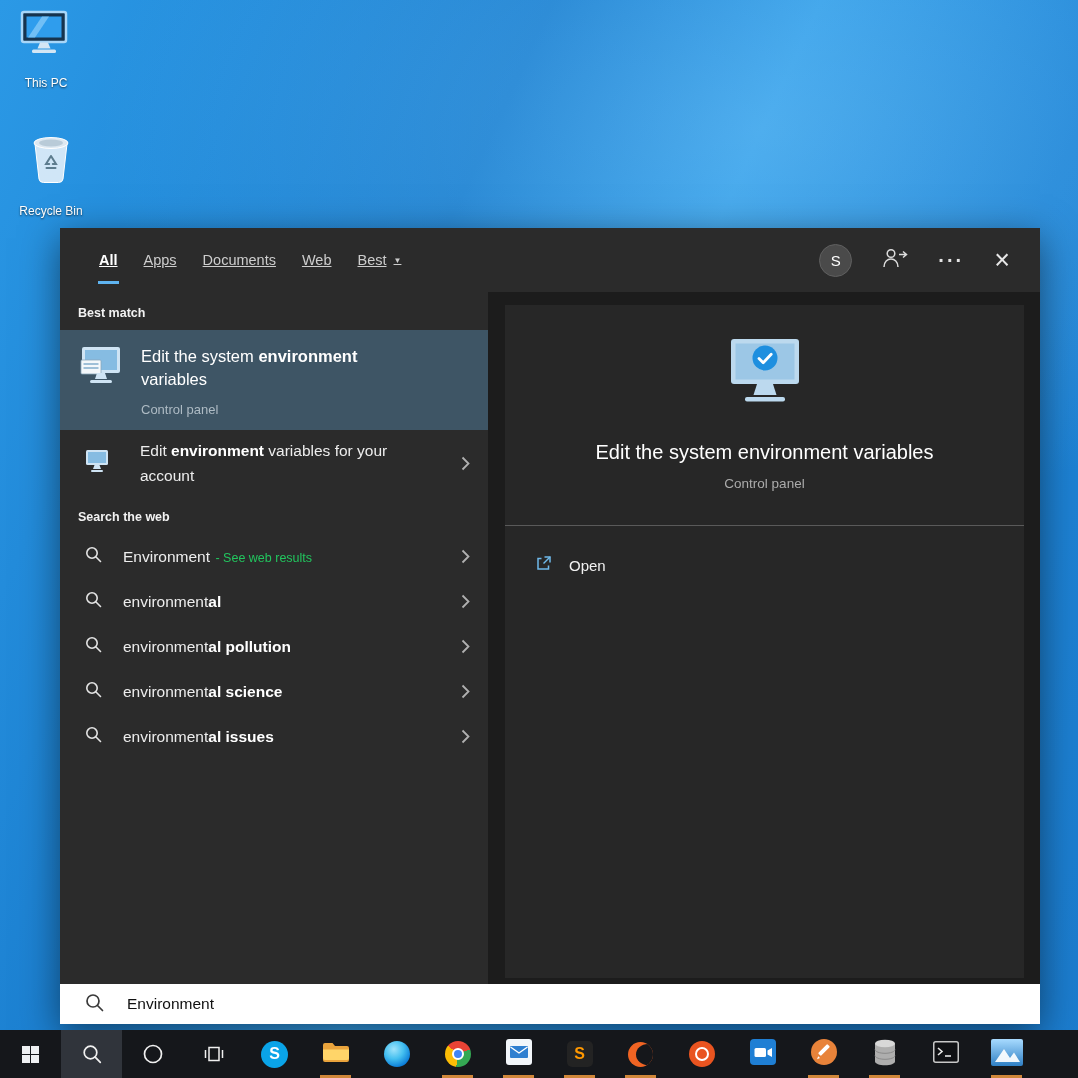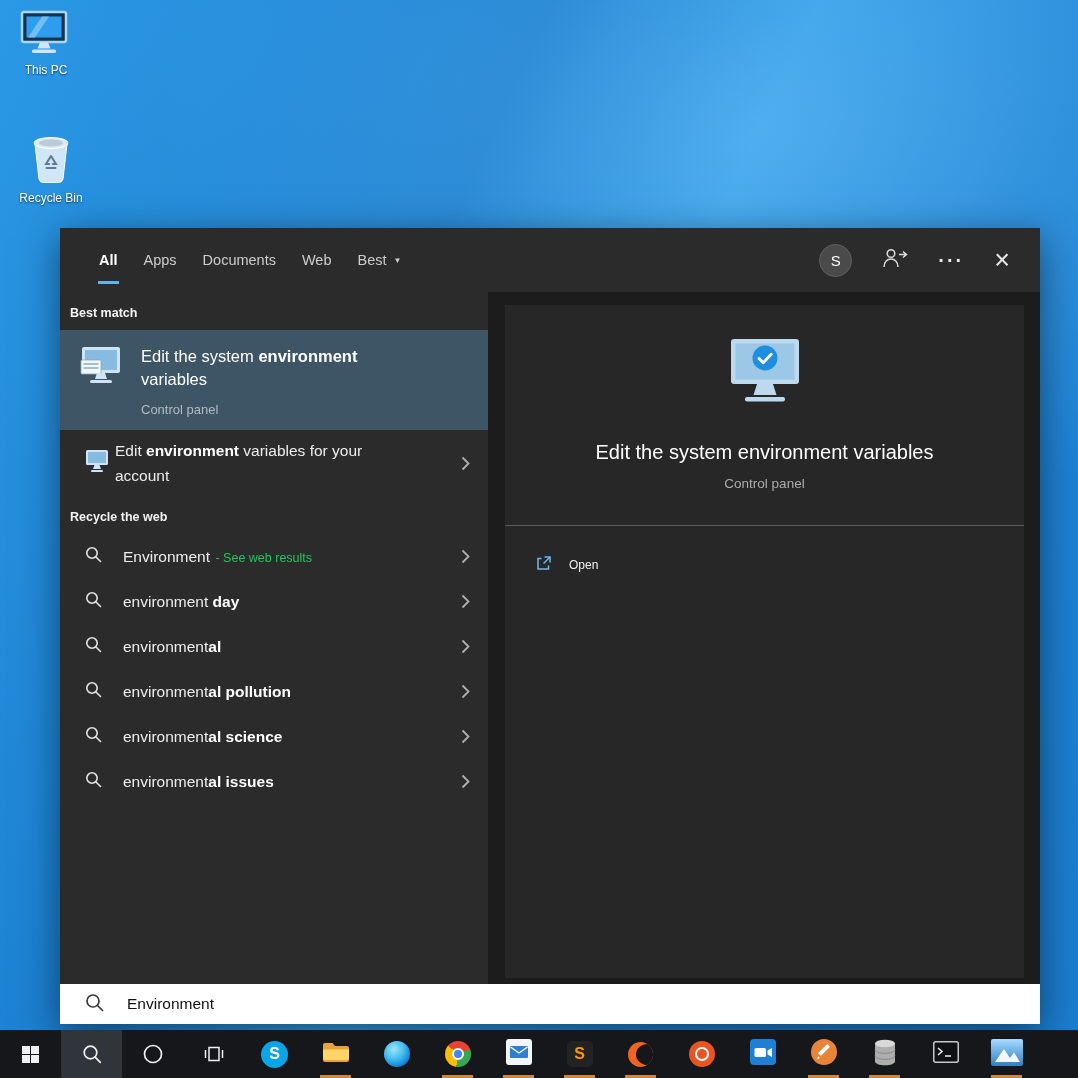--- a/index.html
+++ b/index.html
@@ -4,60 +4,60 @@
 <style>
   * { margin:0; padding:0; box-sizing:border-box; }
   html,body { width:1078px; height:1078px; overflow:hidden; font-family:"Liberation Sans",sans-serif; }
   .desktop {
     position:relative; width:1078px; height:1078px;
     background:
       radial-gradient(1100px 650px at 70% 12%, rgba(150,215,255,.28), transparent 60%),
       linear-gradient(115deg, #2b99e6 0%, #1b7fd0 35%, #339ee8 52%, #1e84d6 72%, #1b7cce 100%);
   }
   
-  .desktop-icon { position:absolute; width:80px; display:flex; flex-direction:column; align-items:center; gap:3px; cursor:pointer; }
+  .desktop-icon { position:absolute; width:80px; display:flex; flex-direction:column; align-items:center; gap:16px; cursor:pointer; }
   .desktop-icon .dlabel { color:#fff; font-size:12px; text-shadow:0 1px 2px rgba(0,0,0,.65); text-align:center; }
   .di-thispc { left:6px; top:10px; }
   .di-recycle { left:11px; top:134px; }
   
   .search-window { position:absolute; left:60px; top:228px; width:980px; height:796px; display:flex; flex-direction:column; background:#2b2b2b; box-shadow:0 10px 36px rgba(0,0,0,.5); }
   .tabbar { height:64px; display:flex; align-items:center; padding-left:26px; background:#2b2b2b; flex:0 0 auto; }
-  .tab { position:relative; height:100%; display:flex; align-items:center; padding:0 13px; color:#cdcdcd; font-size:14.5px; cursor:pointer; }
+  .tab { position:relative; height:100%; display:flex; align-items:center; padding:0 13px; color:#cdcdcd; font-size:14.5px; cursor:pointer;text-decoration:underline; }
   .tab.active { color:#fff; font-weight:700; }
   .tab.active::after { content:""; position:absolute; left:12px; right:12px; bottom:8px; height:3px; background:#5fb4f0; }
   .tab .drop { font-size:8px; margin-left:7px; color:#cdcdcd; }
   .tabbar-right { margin-left:auto; display:flex; align-items:center; gap:30px; padding-right:30px; }
   .avatar { width:33px; height:33px; border-radius:50%; background:#4a4a4a; border:1px solid #606060; color:#fff; display:flex; align-items:center; justify-content:center; font-size:15px; cursor:pointer; }
   .hdr-ellipsis { color:#e4e4e4; font-size:20px; font-weight:700; letter-spacing:2px; cursor:pointer; }
   .hdr-close { color:#e8e8e8; font-size:27px; line-height:1; cursor:pointer; }
   .window-body { flex:1 1 auto; display:flex; min-height:0; }
   
   .left-panel { width:428px; flex:0 0 428px; background:#2b2b2b; }
-  .section-label { padding:14px 0 10px 10px; font-size:12.5px; font-weight:700; color:#f2f2f2; }
+  .section-label { padding:14px 0 10px 18px; font-size:12.5px; font-weight:700; color:#f2f2f2; }
   .best-match-item { height:100px; background:#3e5565; display:flex; align-items:flex-start; padding:15px 16px 0 18px; cursor:pointer; }
   .bm-text { margin-left:17px; }
   .bm-title { font-size:16.5px; color:#fff; line-height:23px; max-width:252px; }
   .bm-title b { font-weight:700; }
   .bm-sub { margin-top:11px; font-size:13px; color:#aebbc4; }
   .result-row { display:flex; align-items:center; min-height:66px; padding:0 14px 0 24px; cursor:pointer; }
-  .result-row .row-text { margin-left:5px; font-size:15.5px; color:#ededed; line-height:25px; max-width:300px; }
+  .result-row .row-text { margin-left:30px; font-size:15.5px; color:#ededed; line-height:25px; max-width:300px; }
   .row-text b { font-weight:700; color:#fff; }
   .chev { margin-left:auto; display:flex; align-items:center; padding:4px 4px; cursor:pointer; }
   .web-row { display:flex; align-items:center; height:45px; padding:0 14px 0 25px; cursor:pointer; }
   .web-row .row-text { margin-left:21px; font-size:15.5px; color:#ededed; white-space:nowrap; }
   .see-web { font-size:12.5px; color:#22c55e; margin-left:2px; }
   
   .right-panel { flex:1 1 auto; background:#1c1c1c; padding:13px 16px 6px 17px; min-width:0; }
   .preview-card { width:100%; height:100%; background:#272727; display:flex; flex-direction:column; align-items:center; }
   .preview-icon { margin-top:32px; }
   .preview-title { margin-top:26px; font-size:20px; color:#fff; text-align:center; padding:0 20px; }
   .preview-sub { margin-top:12px; font-size:13.5px; color:#ababab; }
   .preview-divider { margin-top:34px; width:100%; height:1px; background:#5a5a5a; }
   .open-row { margin-top:20px; align-self:stretch; display:flex; align-items:center; gap:17px; height:38px; padding-left:30px; cursor:pointer; }
-  .open-label { font-size:12px; color:#f0f0f0; }
+  .open-label { font-size:15px; color:#f0f0f0; }
   
   .search-bar { height:40px; flex:0 0 40px; background:#fff; display:flex; align-items:center; padding-left:25px; gap:23px; }
   .search-input { flex:1; border:none; outline:none; background:transparent; font-size:15.5px; color:#111; font-family:"Liberation Sans",sans-serif; }
   
   .taskbar { position:absolute; left:0; bottom:0; width:1078px; height:48px; background:#15171b; display:flex; z-index:5; }
   .tb-item { width:61px; height:48px; flex:0 0 61px; display:flex; align-items:center; justify-content:center; position:relative; cursor:pointer; }
   .tb-item.active { background:#30343b; }
   .tb-item .indicator { position:absolute; bottom:0; left:15px; right:15px; height:3px; background:#d0873a; }
   .icon-skype { width:27px; height:27px; border-radius:50%; background:#0aa4e8; color:#fff; font-weight:700; font-size:16px; display:flex; align-items:center; justify-content:center; }
   .icon-edge { width:26px; height:26px; border-radius:50%; background:radial-gradient(circle at 38% 32%, #9fe3fb 0%, #45c0f0 40%, #0c7ed8 75%, #0a5fb4 100%); }
@@ -166,49 +166,37 @@
             </svg>
           </span>
           <span class="row-text"><span>Edit </span><b>environment</b><span> variables for your account</span></span>
           <span class="chev">
               <svg width="9" height="15" viewBox="0 0 9 15">
                 <path d="M1.5 1.5 L7.5 7.5 L1.5 13.5" fill="none" stroke="#b0b0b0" stroke-width="1.8"></path>
               </svg>
             </span>
         </div>
 
-        <div class="section-label">Recycle the web</div>
+        <div class="section-label">Search the web</div>
 
         <div class="web-row">
           <span><svg width="17" height="17" viewBox="0 0 17 17">
                 <circle cx="7" cy="7" r="5.2" fill="none" stroke="#e4e4e4" stroke-width="1.6"></circle>
                 <line x1="11" y1="11" x2="15.5" y2="15.5" stroke="#e4e4e4" stroke-width="1.6" stroke-linecap="round"></line>
               </svg></span>
           <span class="row-text"><span>Environment</span><b></b><span class="see-web"> - See web results</span></span>
           <span class="chev">
               <svg width="9" height="15" viewBox="0 0 9 15">
                 <path d="M1.5 1.5 L7.5 7.5 L1.5 13.5" fill="none" stroke="#b0b0b0" stroke-width="1.8"></path>
               </svg>
             </span>
         </div>
 
 
 
-        <div class="web-row">
-          <span><svg width="17" height="17" viewBox="0 0 17 17">
-                <circle cx="7" cy="7" r="5.2" fill="none" stroke="#e4e4e4" stroke-width="1.6"></circle>
-                <line x1="11" y1="11" x2="15.5" y2="15.5" stroke="#e4e4e4" stroke-width="1.6" stroke-linecap="round"></line>
-              </svg></span>
-          <span class="row-text"><span>environment </span><b>day</b></span>
-          <span class="chev">
-              <svg width="9" height="15" viewBox="0 0 9 15">
-                <path d="M1.5 1.5 L7.5 7.5 L1.5 13.5" fill="none" stroke="#b0b0b0" stroke-width="1.8"></path>
-              </svg>
-            </span>
-        </div>
 
         <div class="web-row">
           <span><svg width="17" height="17" viewBox="0 0 17 17">
                 <circle cx="7" cy="7" r="5.2" fill="none" stroke="#e4e4e4" stroke-width="1.6"></circle>
                 <line x1="11" y1="11" x2="15.5" y2="15.5" stroke="#e4e4e4" stroke-width="1.6" stroke-linecap="round"></line>
               </svg></span>
           <span class="row-text"><span>environment</span><b>al</b></span>
           <span class="chev">
               <svg width="9" height="15" viewBox="0 0 9 15">
                 <path d="M1.5 1.5 L7.5 7.5 L1.5 13.5" fill="none" stroke="#b0b0b0" stroke-width="1.8"></path>

